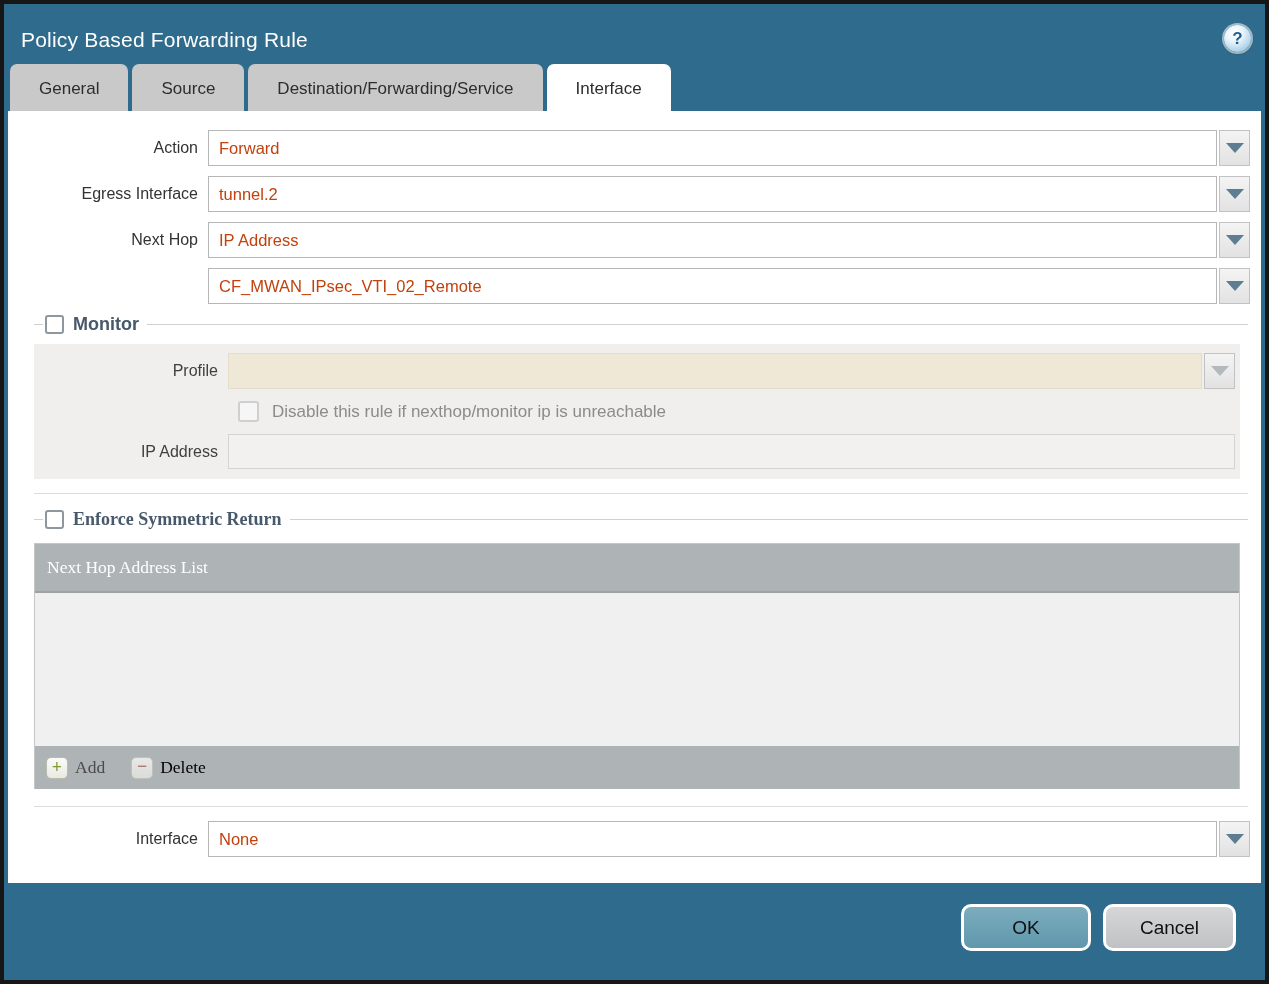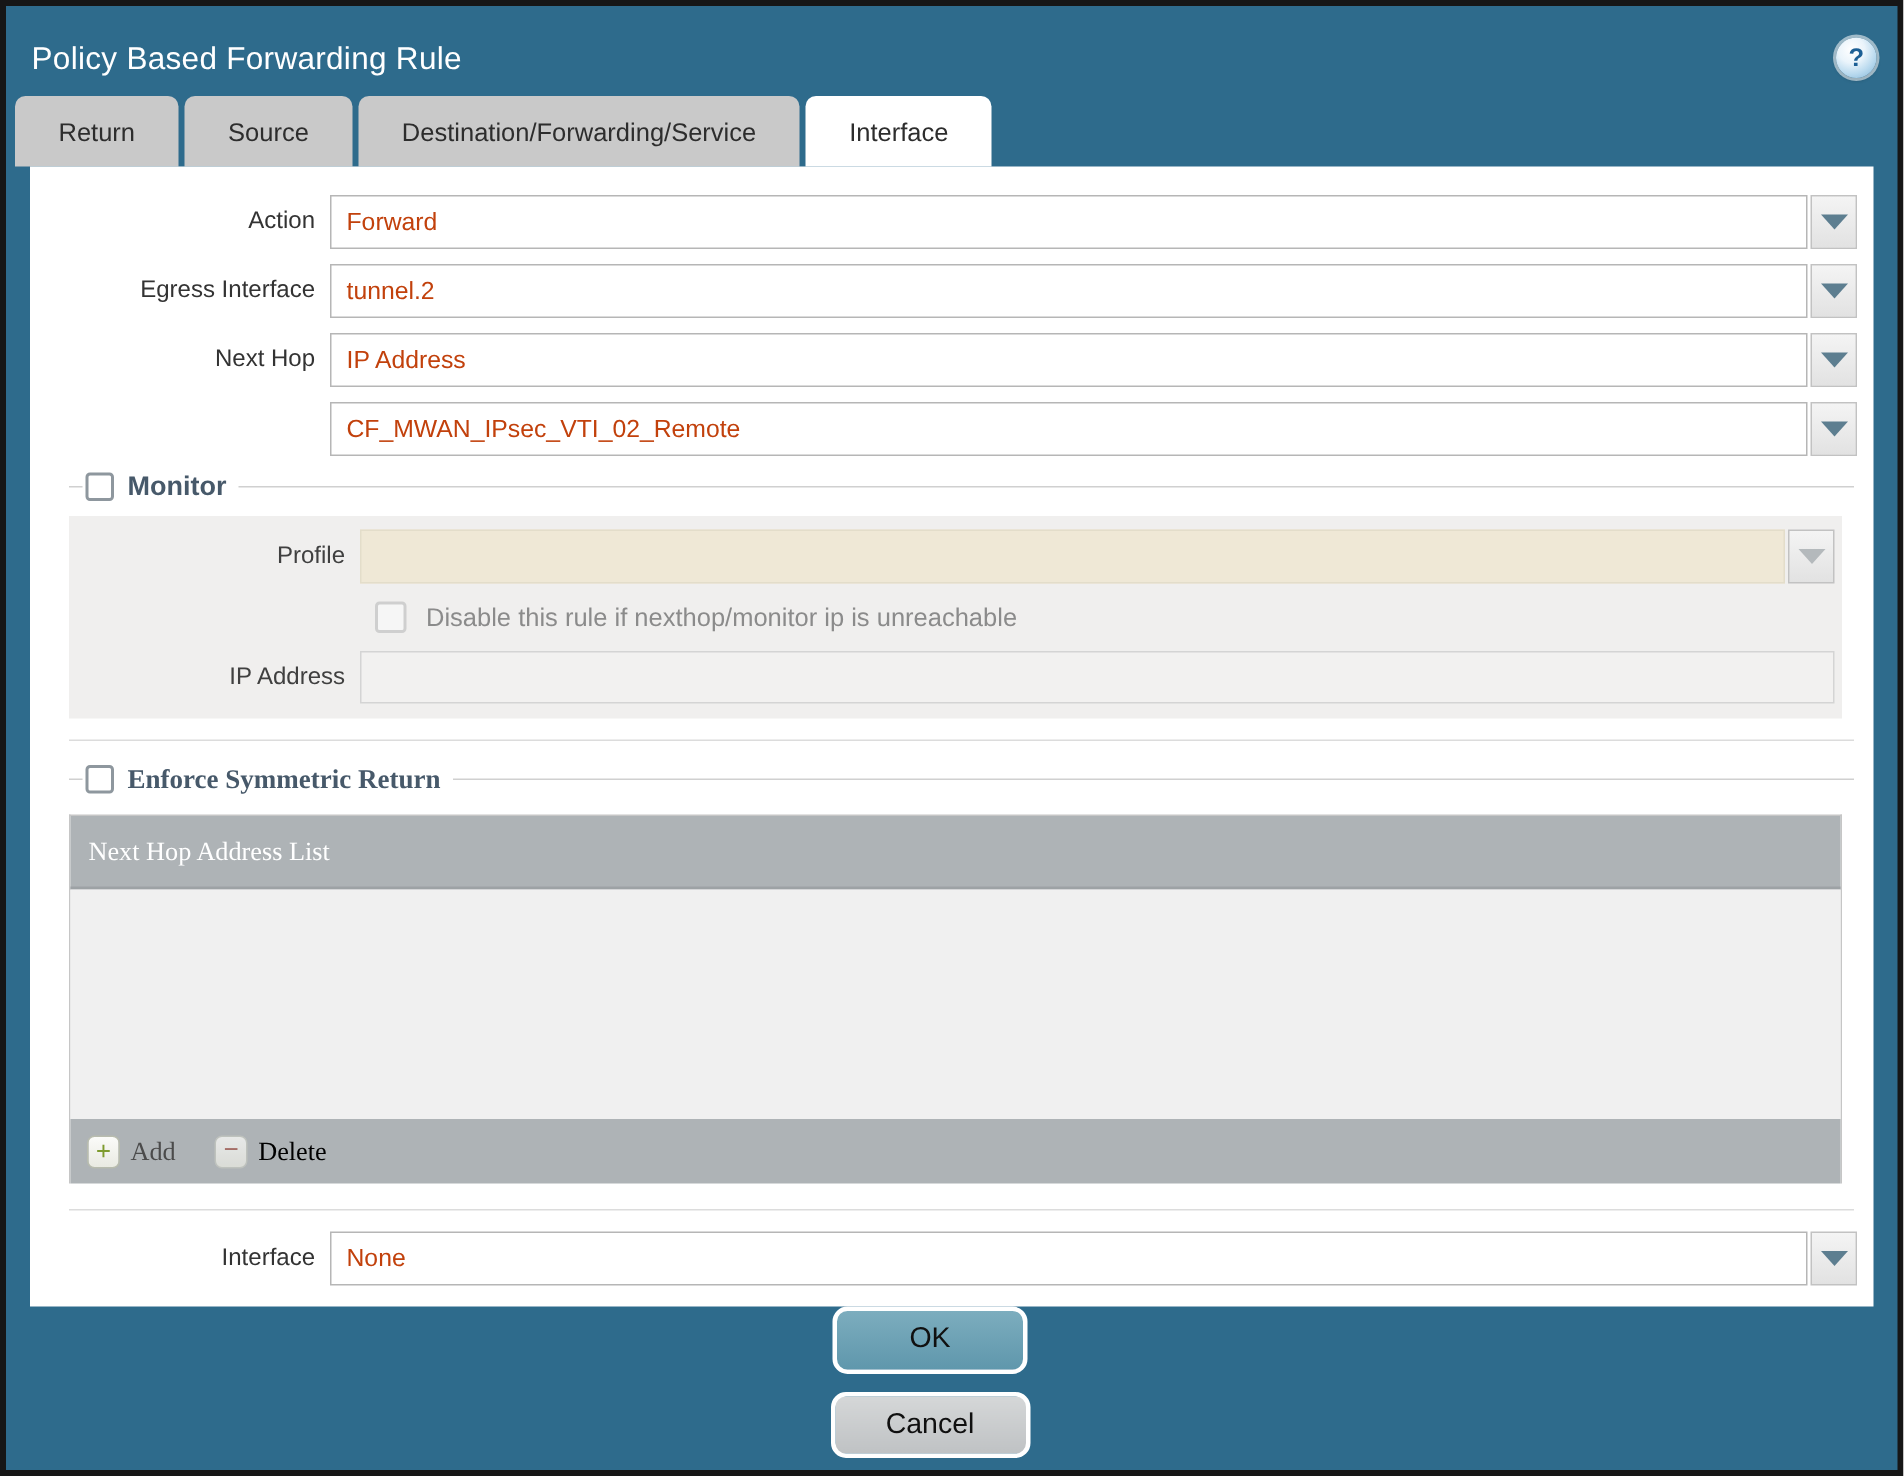--- a/index.html
+++ b/index.html
@@ -15,21 +15,21 @@
     box-shadow: 0 0 0 2px rgba(255,255,255,.55), 0 1px 3px rgba(0,0,0,.35);
     color: #1c5f95; font-size: 17px; font-weight: bold; cursor: pointer; }
 
   
   .tabs { margin-top: 12px; height: 47px; display: flex; align-items: flex-end; gap: 4px; padding-left: 6px; }
   .tab { height: 47px; line-height: 49px; padding: 0 29px; background: #c9c9c9; color: #2d2d2d;
     font-size: 17px; border-radius: 7px 7px 0 0; cursor: pointer; white-space: nowrap; }
   .tab.active { background: #ffffff; }
 
   
-  .content { flex: 1; background: #ffffff; margin: 0 16px; padding: 19px 0 0 0; overflow: hidden; }
+  .content { flex: 1; background: #ffffff; margin: 0 4px; padding: 19px 0 0 0; overflow: hidden; }
 
   .frow { display: flex; align-items: center; margin-bottom: 10px; }
   .flabel { width: 200px; text-align: right; padding-right: 10px; color: #333333; font-size: 16px; flex: none; }
   .spacer-label { width: 200px; flex: none; }
   .combo { flex: 1; display: flex; margin-right: 11px; }
   .combo-value { flex: 1; height: 36px; line-height: 34px; border: 1px solid #b6b6b6; background: #ffffff;
     padding: 0 10px; font-size: 16.5px; color: #c2410c; overflow: hidden; white-space: nowrap; }
   .drop-btn { width: 31px; height: 36px; margin-left: 2px; border: 1px solid #c2c2c2;
     background: linear-gradient(#f4f4f4, #e2e2e2); display: flex; align-items: center; justify-content: center; cursor: pointer; }
   .arrow-down { width: 0; height: 0; border-left: 9px solid transparent; border-right: 9px solid transparent; border-top: 10px solid #5d7e90; }
@@ -66,39 +66,39 @@
   .plus-glyph { color: #7e9b2e; margin-top: -2px; }
   .minus-glyph { color: #a2574d; margin-top: -3px; }
   .tool-label { font-size: 17.5px; color: #4b4b4b; }
   .tool-btn.disabled { cursor: default; }
   .tool-btn.disabled .tool-icon { opacity: .75; border-color: #c4c7c0; }
   .tool-btn.disabled .tool-label { color: #000000; text-align: right; }
 
   .schedule-row { margin-top: 14px; }
 
   
-  .footer { height: 109px; display: flex; align-items: center; justify-content: flex-end; gap: 12px; padding: 0 29px 8px 0; flex-direction: column; }
+  .footer { height: 97px; display: flex; align-items: center; justify-content: flex-end; gap: 12px; padding: 0 29px 8px 0; }
   .btn { height: 47px; border-radius: 10px; border: 3px solid #ffffff; font-size: 19px; color: #101010;
     font-family: "Liberation Sans", sans-serif; cursor: pointer; }
   .btn-ok { width: 130px; background: linear-gradient(#7cadbe, #5f97ac); }
   .btn-cancel { width: 133px; background: linear-gradient(#d5d7d8, #bfc2c4); }
 </style>
 </head>
 <body>
 
 <div class="screen">
   <div class="window">
 
     <div class="titlebar">
       <div class="title">Policy Based Forwarding Rule</div>
       <div class="help-btn">?</div>
     </div>
 
     <div class="tabs">
-      <div class="tab">Return</div>
+      <div class="tab">General</div>
       <div class="tab">Source</div>
       <div class="tab">Destination/Forwarding/Service</div>
       <div class="tab active">Interface</div>
     </div>
 
     <div class="content">
 
       <div class="frow">
         <div class="flabel">Action</div>
         <div class="combo">

